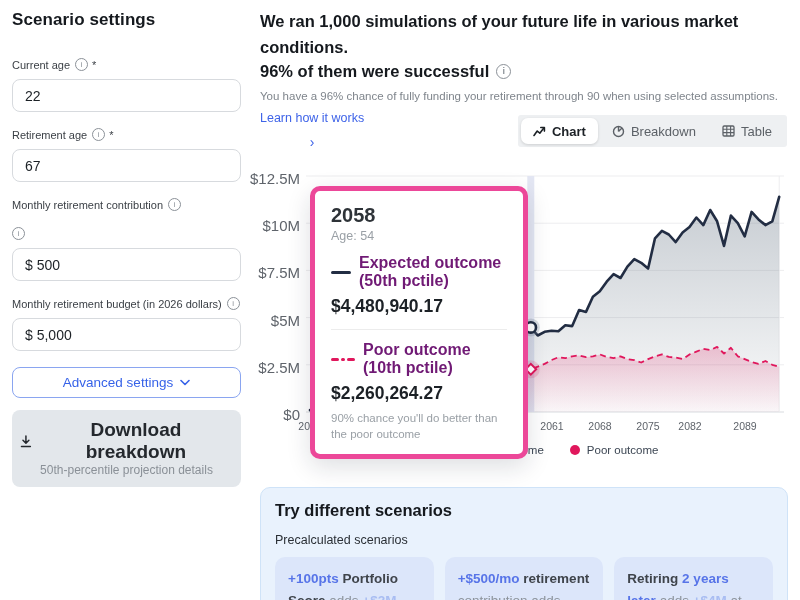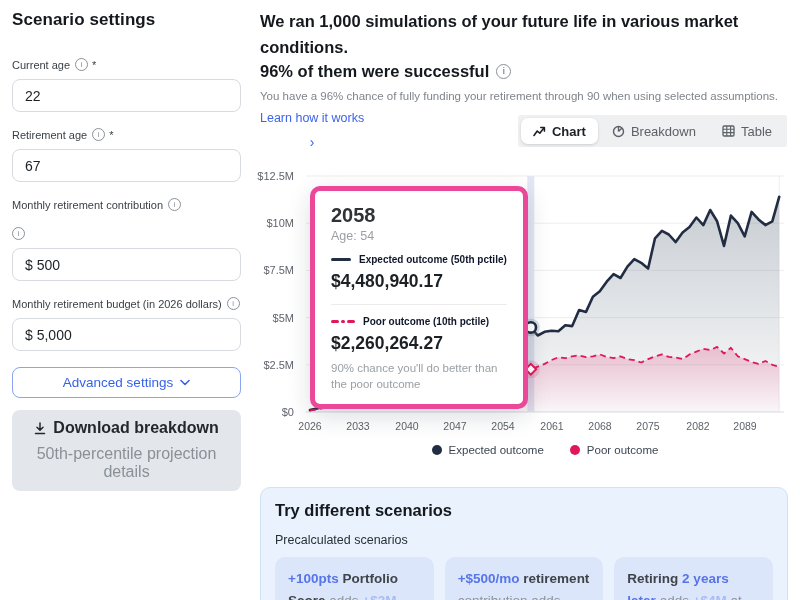--- a/index.html
+++ b/index.html
@@ -21,55 +21,55 @@
     padding:0 12px;font-size:14px;color:#1c2126;font-family:inherit;background:#fff;outline:none;
   }
   .adv-btn{
     width:100%;height:31px;margin-top:11px;border:1px solid #8aa5f0;border-radius:8px;background:#fff;
     color:#3662e8;font-size:13.5px;font-weight:500;font-family:inherit;
     display:flex;align-items:center;justify-content:center;gap:7px;cursor:pointer;
   }
   .dl-box{
     margin-top:12px;background:#e3e7eb;border-radius:8px;padding:9px 8px 10px;text-align:center;cursor:pointer;
   }
-  .dl-title{font-size:16px;font-weight:600;color:#24282d;display:flex;align-items:center;justify-content:center;gap:7px;}
-  .dl-sub{font-size:16px;color:#8a9097;margin-top:8px;}
+  .dl-title{font-size:19px;font-weight:600;color:#24282d;display:flex;align-items:center;justify-content:center;gap:7px;}
+  .dl-sub{font-size:12px;color:#8a9097;margin-top:0;}
   
   .main{position:absolute;left:260px;top:8px;width:528px;}
   .headline{font-size:16.5px;font-weight:700;line-height:1.6;color:#15191e;margin:0;}
   .headline2{font-size:16.5px;font-weight:700;color:#15191e;display:flex;align-items:center;gap:7px;margin-top:1px;}
   .headline2 .info-i{width:13px;height:13px;font-size:9px;}
   .subtext{font-size:11.5px;color:#7f858c;margin-top:9px;}
   .learn{font-size:12.5px;color:#3e63e8;margin-top:9px;display:inline-flex;align-items:center;gap:10px;cursor:pointer;flex-direction:column;}
   .learn .chev{font-size:14px;line-height:1;}
   
   .tabs{position:absolute;right:13px;top:115px;background:#eef0f2;border-radius:3px;padding:3px;display:flex;gap:2px;}
   .tab{display:flex;align-items:center;gap:6px;height:26px;padding:0 12px;border-radius:7px;
        font-size:13px;color:#5c6167;cursor:pointer;white-space:nowrap;}
   .tab.active{background:#fff;color:#1c2126;font-weight:700;box-shadow:0 1px 3px rgba(0,0,0,.14);}
   .tab svg{flex:0 0 auto;}
   
   .chart-wrap{position:absolute;left:260px;top:172px;width:528px;height:300px;}
   .y-axis{position:absolute;left:0;top:0;width:40px;height:244px;}
-  .y-axis div{position:absolute;right:6px;font-size:11px;color:#5f646b;text-align:right;}
+  .y-axis div{position:absolute;right:0;font-size:15px;color:#5f646b;text-align:right;}
   .plot{position:absolute;left:46px;top:0;}
   .x-axis{position:absolute;left:46px;top:248px;width:478px;height:14px;}
   .x-axis div{position:absolute;width:40px;text-align:center;font-size:10.5px;color:#5f646b;}
   .legend{position:absolute;left:46px;top:272px;width:478px;display:flex;justify-content:center;gap:26px;}
   .legend-item{display:flex;align-items:center;gap:7px;font-size:11.5px;color:#3c4653;}
   .legend-dot{width:10px;height:10px;border-radius:50%;}
   
   .tooltip{
     position:absolute;left:50px;top:14px;width:176px;background:#fff;border:5px solid #ec4899;
     border-radius:10px;box-shadow:0 8px 24px rgba(20,30,50,.14);padding:13px 16px 12px;z-index:5;
   }
   .tt-year{font-size:20px;font-weight:700;color:#2e3338;}
   .tt-age{font-size:12.5px;color:#9aa0a6;margin-top:2px;}
   .tt-row{display:flex;align-items:center;gap:8px;margin-top:11px;}
-  .tt-row-label{font-size:10px;font-weight:700;color:#0f172a;}
+  .tt-row-label{font-size:16px;font-weight:700;color:#701a75;}
   .tt-sample-solid{width:20px;height:3px;border-radius:2px;background:#222d43;flex:0 0 auto;}
   .tt-sample-dash{display:flex;align-items:center;gap:2px;flex:0 0 auto;}
   .tt-sample-dash i{display:block;height:3px;border-radius:2px;background:#e0175c;}
   .tt-sample-dash .d1{width:8px;}.tt-sample-dash .d2{width:4px;}.tt-sample-dash .d3{width:8px;}
   .tt-value{font-size:17.5px;font-weight:700;color:#1c2126;margin-top:6px;}
   .tt-hr{border:none;border-top:1px solid #ececec;margin:12px 0 1px;}
   .tt-note{font-size:11.5px;color:#9aa0a6;line-height:1.35;margin-top:7px;}
   
   .scenarios{
     position:absolute;left:260px;top:487px;width:528px;height:150px;box-sizing:border-box;
@@ -224,21 +224,21 @@
     </svg>
   <div class="x-axis">
       <div style="left: -16px;">2026</div>
       <div style="left: 32px;">2033</div>
       <div style="left: 81px;">2040</div>
       <div style="left: 129px;">2047</div>
       <div style="left: 177px;">2054</div>
       <div style="left: 226px;">2061</div>
       <div style="left: 274px;">2068</div>
       <div style="left: 322px;">2075</div>
-      <div style="left: 372px;">2082</div>
+      <div style="left: 364px;">2082</div>
       <div style="left: 419px;">2089</div>
     </div>
   <div class="legend">
     <div class="legend-item">
       <span class="legend-dot" style="background: rgb(34, 45, 67);"></span>
       <span>Expected outcome</span>
     </div>
     <div class="legend-item">
       <span class="legend-dot" style="background: rgb(224, 23, 92);"></span>
       <span>Poor outcome</span>

